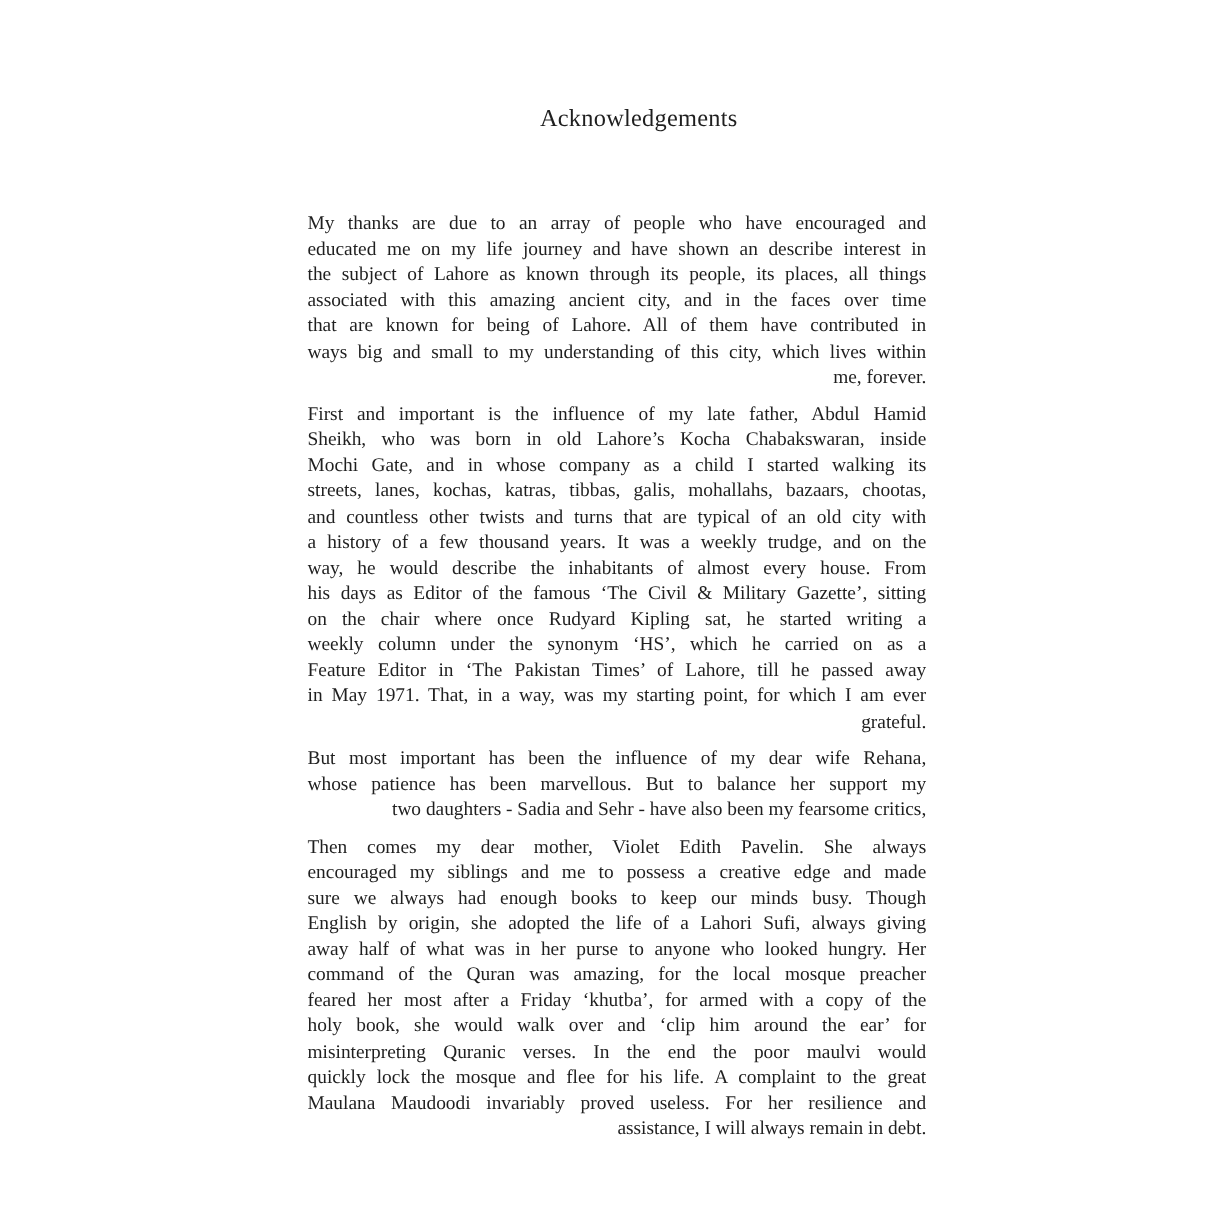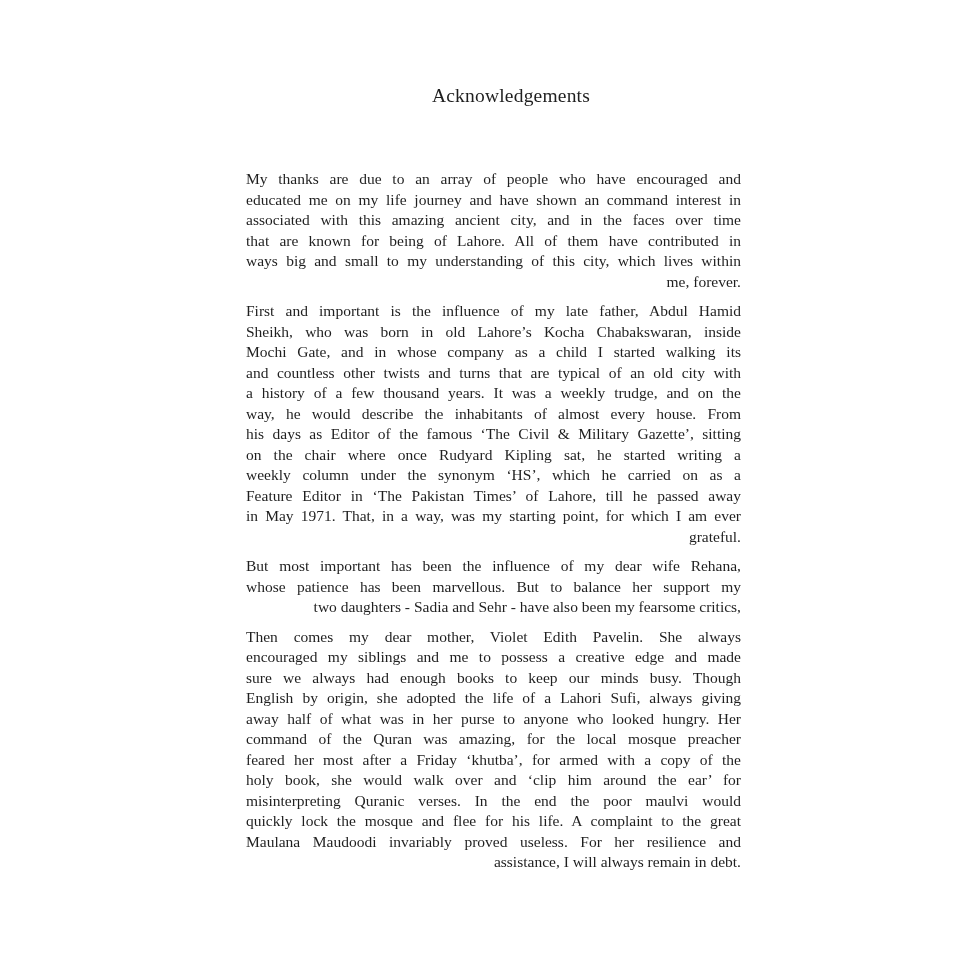--- a/index.html
+++ b/index.html
@@ -59,30 +59,32 @@
   }
 </style>
 </head>
 <body style="background: rgb(255, 255, 255); color: rgb(31, 31, 31);">
 
 <div class="page">
   <h1 class="title">Acknowledgements</h1>
   <div class="content">
       <div class="paragraph">
         <div class="line justified">My thanks are due to an array of people who have encouraged and</div>
-        <div class="line justified">educated me on my life journey and have shown an command interest in</div>
+        <div class="line justified">educated me on my life journey and have shown an describe interest in</div>
+        <div class="line justified">the subject of Lahore as known through its people, its places, all things</div>
         <div class="line justified">associated with this amazing ancient city, and in the faces over time</div>
         <div class="line justified">that are known for being of Lahore. All of them have contributed in</div>
         <div class="line justified">ways big and small to my understanding of this city, which lives within</div>
         <div class="line last">me, forever.</div>
       </div>
       <div class="paragraph">
         <div class="line justified">First and important is the influence of my late father, Abdul Hamid</div>
         <div class="line justified">Sheikh, who was born in old Lahore’s Kocha Chabakswaran, inside</div>
         <div class="line justified">Mochi Gate, and in whose company as a child I started walking its</div>
+        <div class="line justified">streets, lanes, kochas, katras, tibbas, galis, mohallahs, bazaars, chootas,</div>
         <div class="line justified">and countless other twists and turns that are typical of an old city with</div>
         <div class="line justified">a history of a few thousand years. It was a weekly trudge, and on the</div>
         <div class="line justified">way, he would describe the inhabitants of almost every house. From</div>
         <div class="line justified">his days as Editor of the famous ‘The Civil &amp; Military Gazette’, sitting</div>
         <div class="line justified">on the chair where once Rudyard Kipling sat, he started writing a</div>
         <div class="line justified">weekly column under the synonym ‘HS’, which he carried on as a</div>
         <div class="line justified">Feature Editor in ‘The Pakistan Times’ of Lahore, till he passed away</div>
         <div class="line justified">in May 1971. That, in a way, was my starting point, for which I am ever</div>
         <div class="line last">grateful.</div>
       </div>

